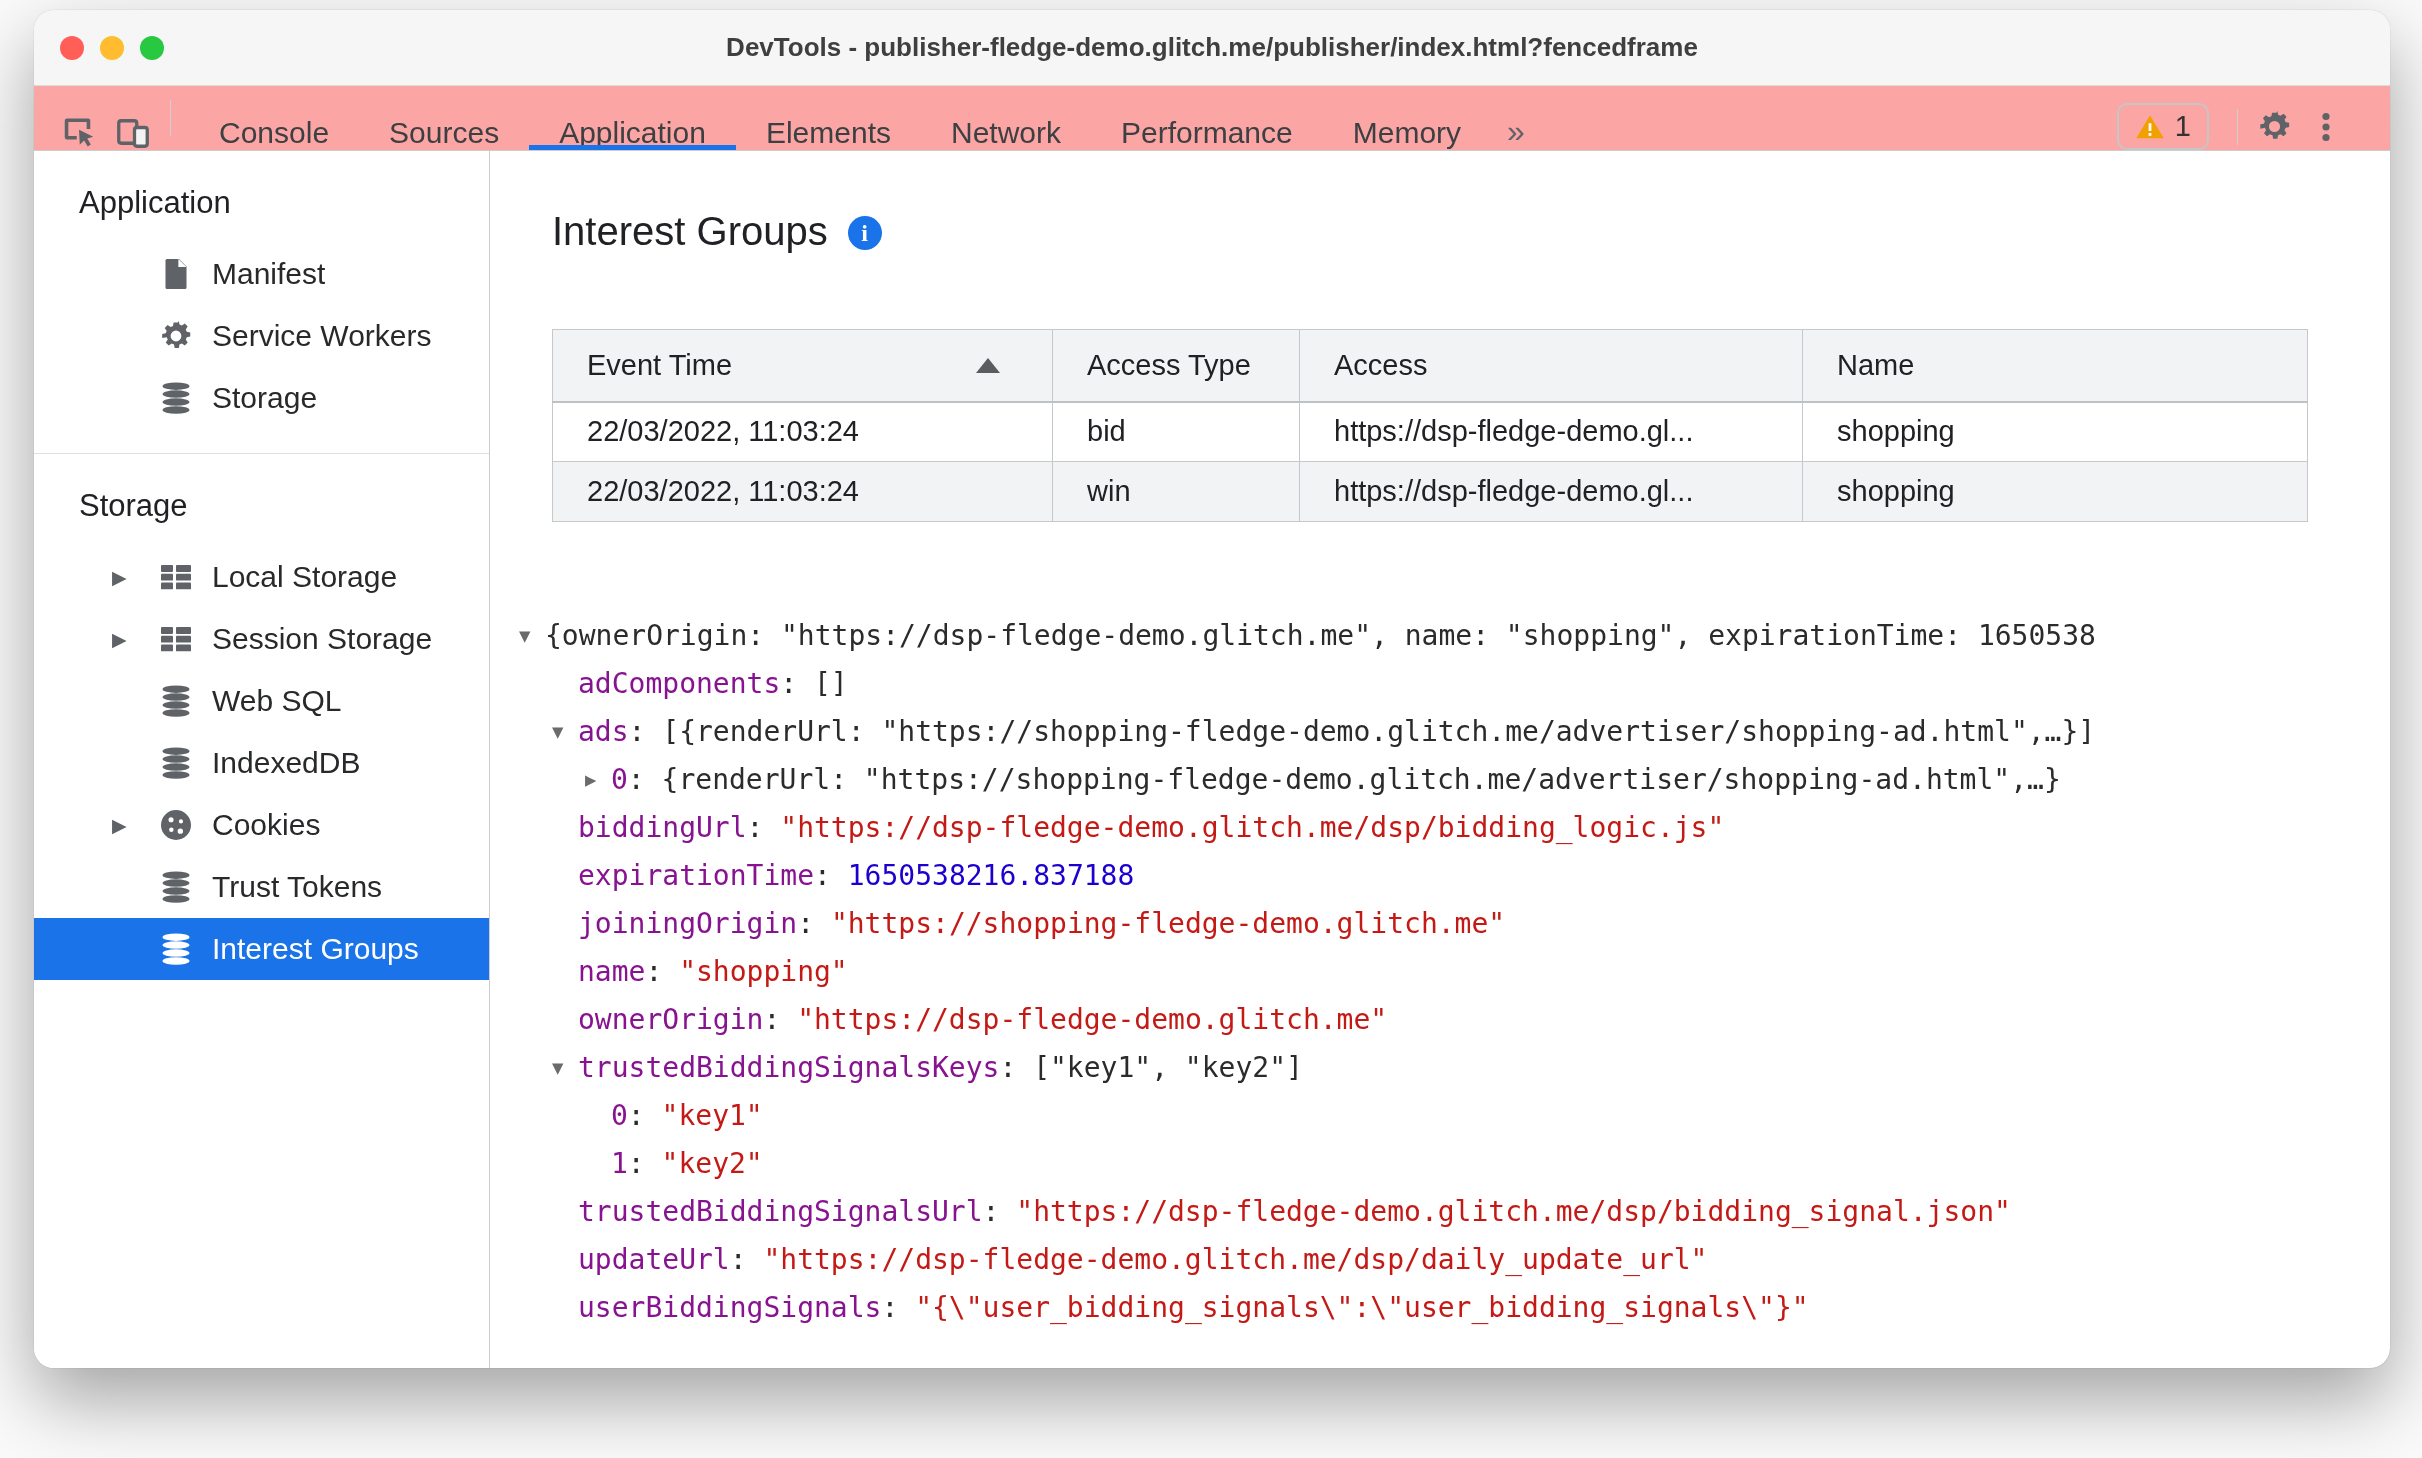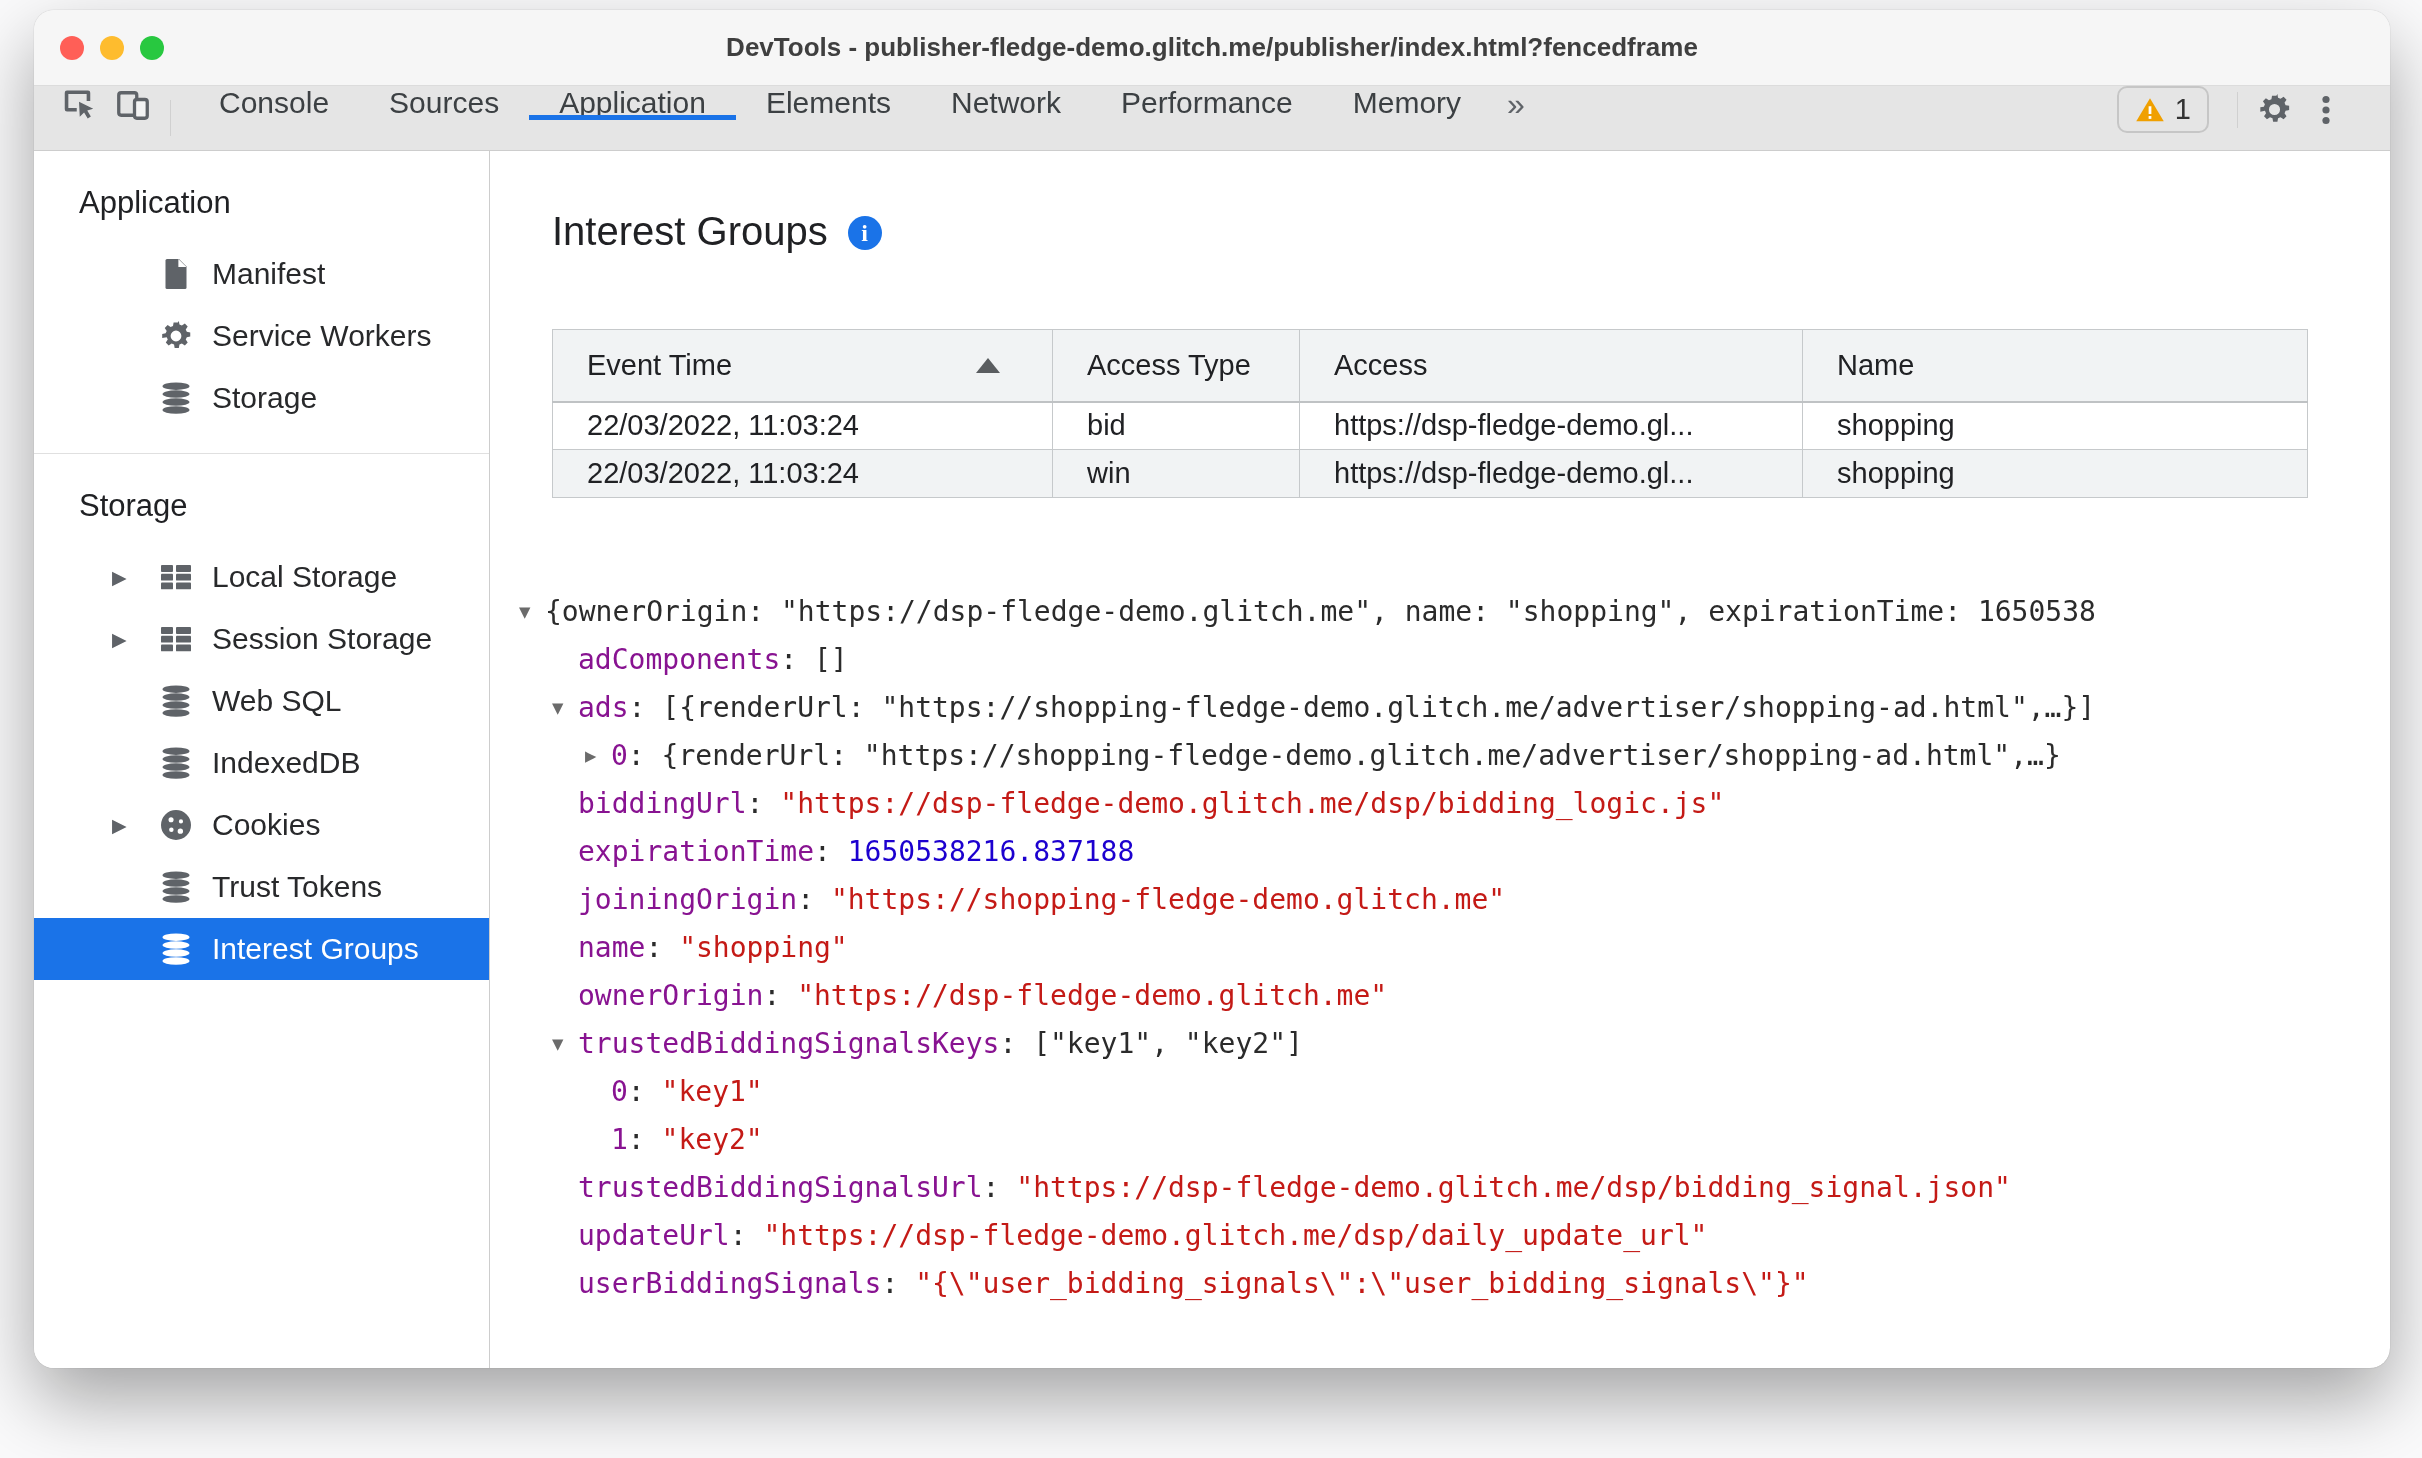--- a/index.html
+++ b/index.html
@@ -29,22 +29,22 @@
   .light{width:24px; height:24px; border-radius:50%;}
   .light.red{background:var(--traffic-red);}
   .light.yellow{background:var(--traffic-yellow);}
   .light.green{background:var(--traffic-green);}
   .win-title{
     position:absolute; left:0; right:0; text-align:center;
     font-size:26px; font-weight:700; color:#3f3f3f; pointer-events:none;
   }
   
   .toolbar{
-    height:65px; background:#e5e5e5; border-bottom:1px solid #cdcdcd;
-    display:flex; align-items:flex-start; flex:none;
+    height:65px; background:#fca5a5; border-bottom:1px solid #cdcdcd;
+    display:flex; align-items:flex-end; flex:none;
   }
   .tool-btn{
     width:54px; display:flex; align-items:center; justify-content:center;
     color:var(--icon-gray); flex:none;
   }
   .tool-btn:first-child{margin-left:18px;}
   .tool-btn svg{width:36px; height:36px;}
   .vsep{width:1px; height:36px; background:#d0d0d0; align-self:center; margin:0 10px; flex:none;}
   .tabs{display:flex; align-items:stretch; margin-left:8px;}
   .tab{
@@ -103,21 +103,21 @@
   }
   table.ig-table{
     margin:70px 0 0 62px; width:1755px; border-collapse:collapse; table-layout:fixed;
     font-size:29px; color:#202124;
   }
   .ig-table th,.ig-table td{
     border:1px solid #c6c9cb; text-align:left; padding:0 34px;
     overflow:hidden; white-space:nowrap; font-weight:400;
   }
   .ig-table thead th{background:#f1f3f4; height:72px; border-bottom:2px solid #bfc2c4;}
-  .ig-table tbody td{height:48px;}
+  .ig-table tbody td{height:60px;}
   .ig-table tbody tr:nth-child(2) td{background:#f1f3f4;}
   .th-flex{display:flex; align-items:center; justify-content:space-between;}
   .sort-asc{
     width:0; height:0; border-left:12px solid transparent; border-right:12px solid transparent;
     border-bottom:15px solid #5a5d60; margin-right:18px; flex:none;
   }
   
   .json-tree{
     margin:90px 0 0 29px; font-family:"DejaVu Sans Mono", monospace;
     font-size:28px; line-height:48px; white-space:nowrap; overflow:hidden;

